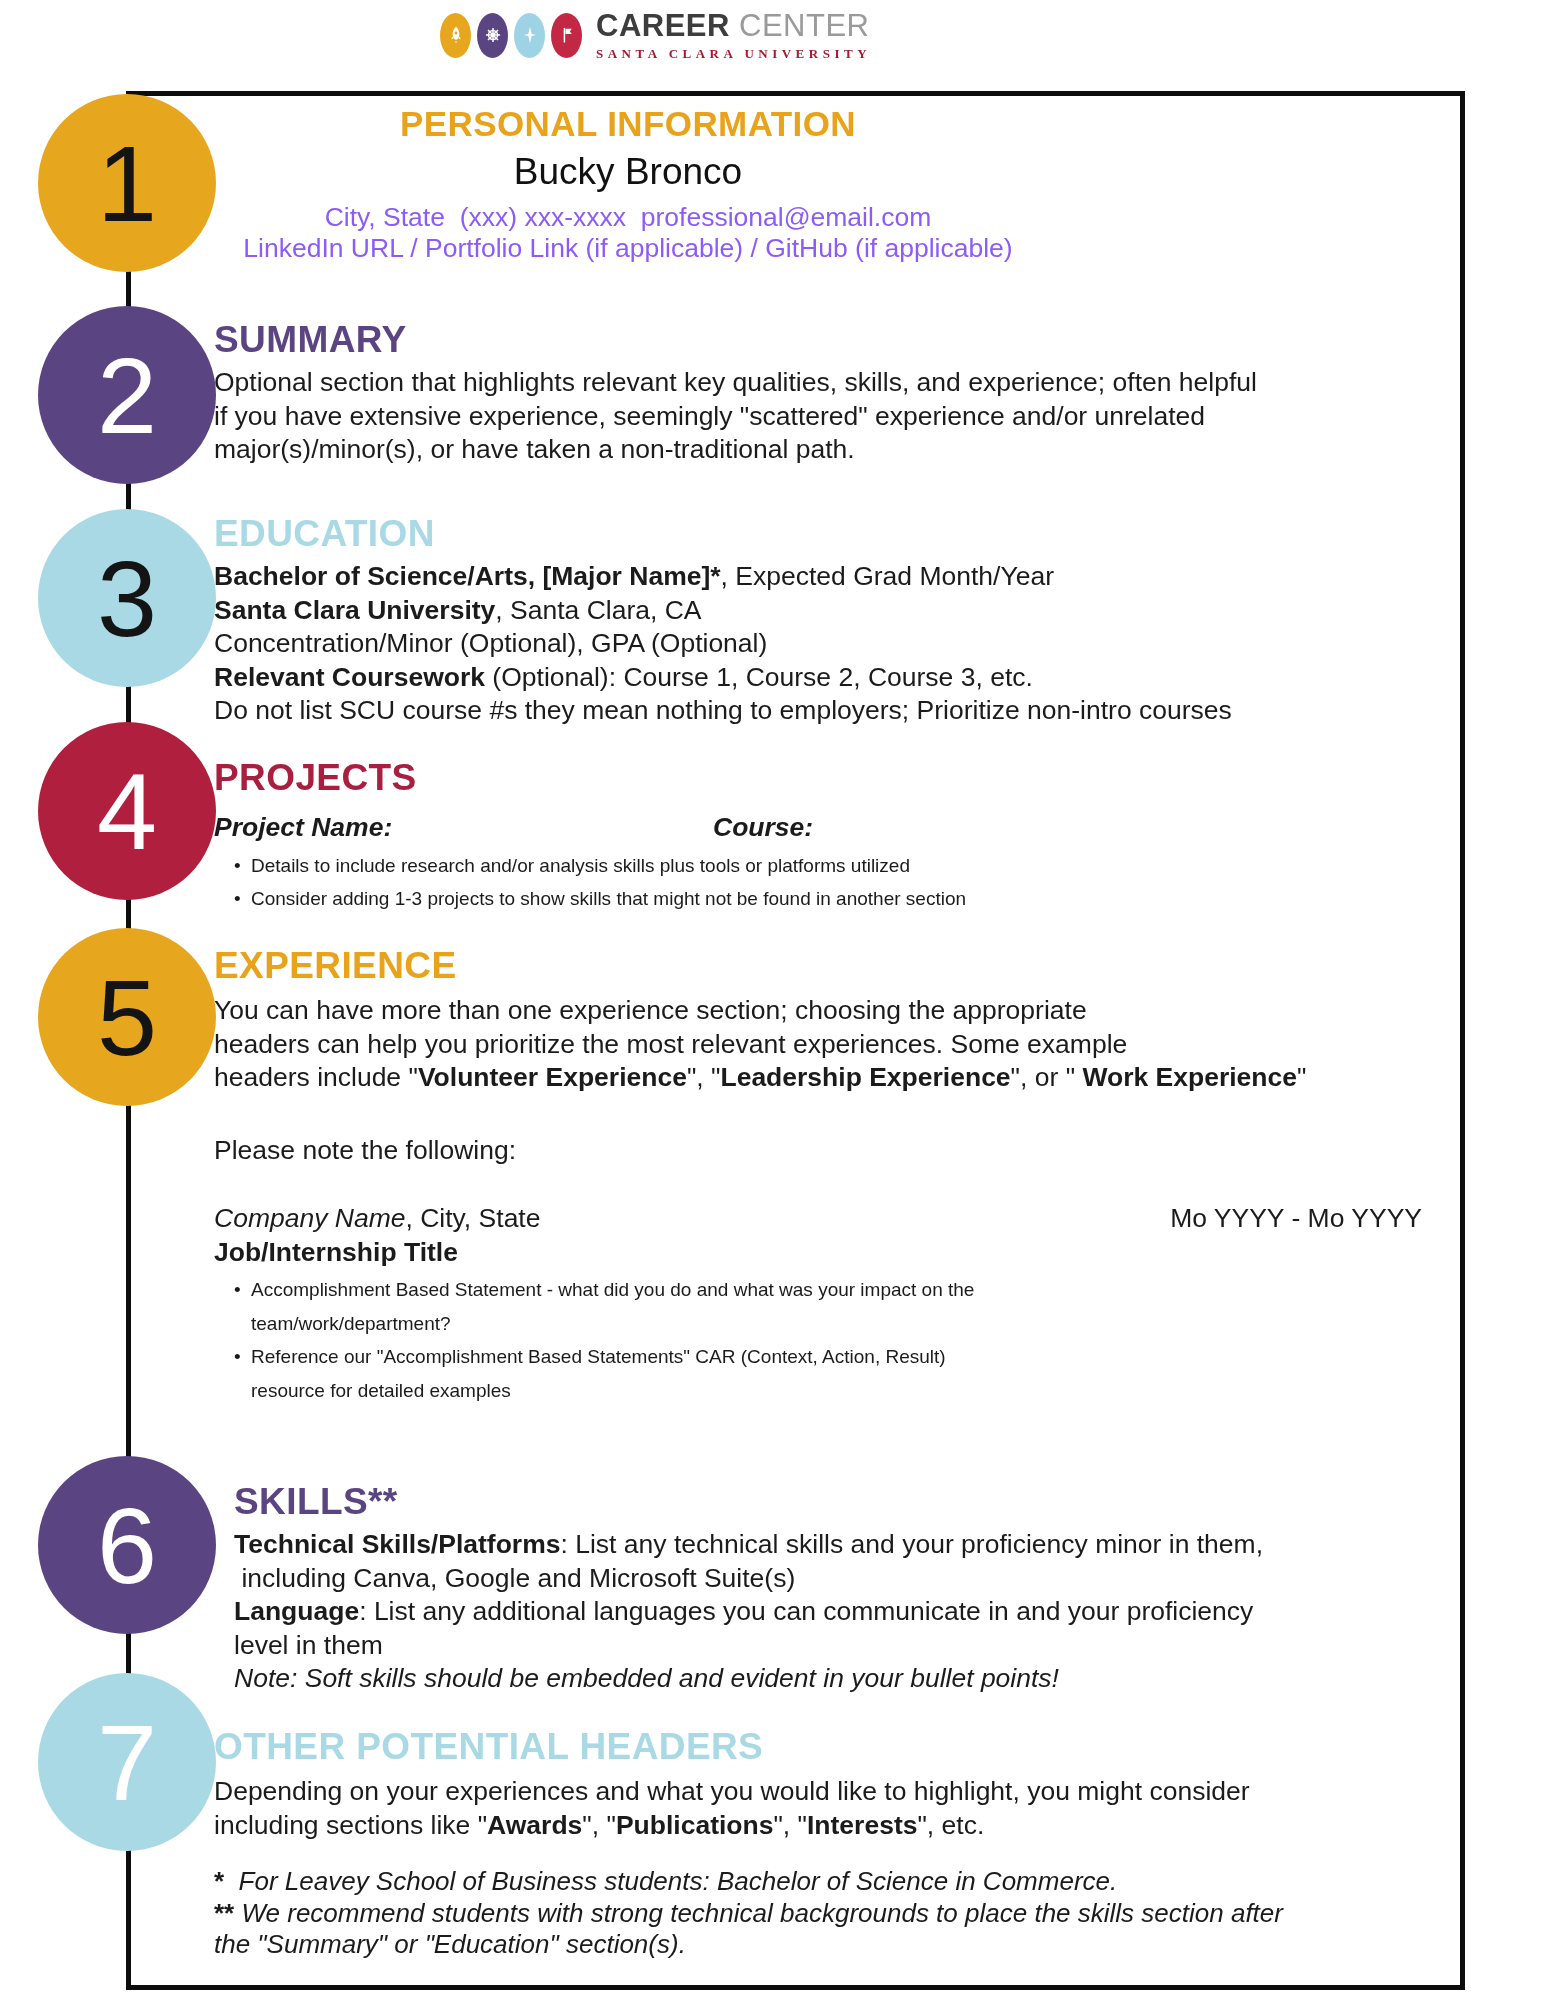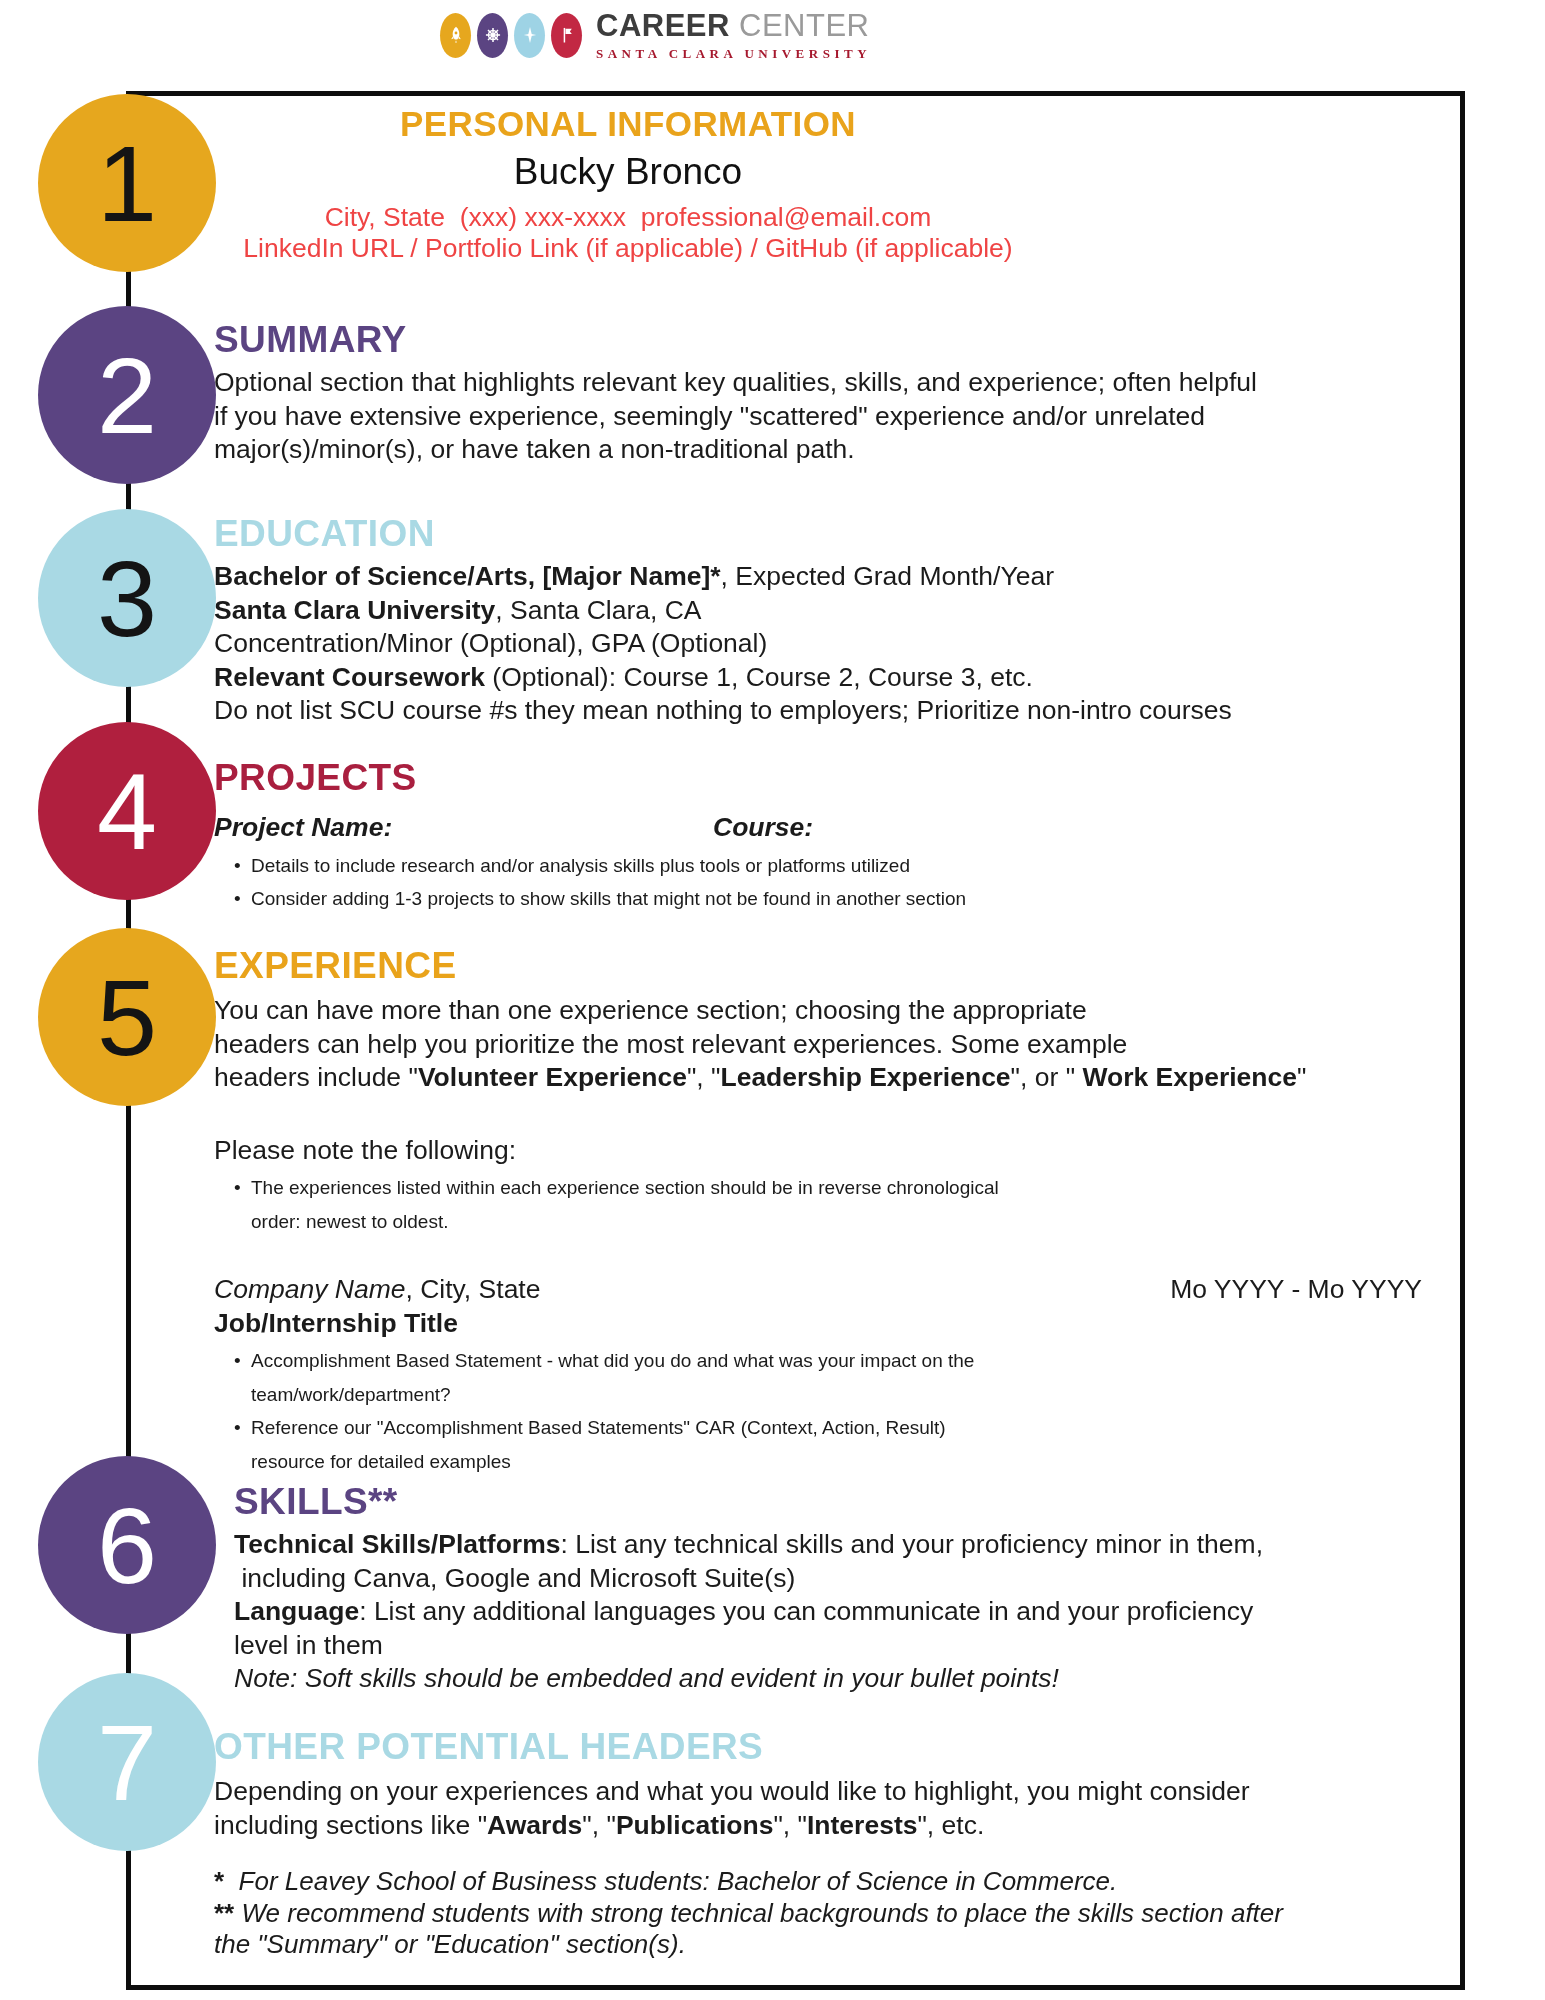--- a/index.html
+++ b/index.html
@@ -50,21 +50,21 @@
   .bold { font-weight:700; }
 
   ul.bullets { list-style:none; margin-top:4px; padding-left:20px; }
   ul.bullets li { position:relative; padding-left:17px; font-size:19px; line-height:33.5px; white-space:pre-wrap; }
   ul.bullets li::before { content:"\2022"; position:absolute; left:0; top:0; }
 
   
   .personal { position:absolute; top:104px; left:214px; width:828px; text-align:center; z-index:1; }
   .p-title { font-size:35px; line-height:40px; font-weight:700; letter-spacing:0.4px; color:#E9A31B; }
   .p-name { margin-top:6px; font-size:37px; line-height:44px; color:#111; }
-  .p-contact, .p-links { font-size:26.5px; line-height:31px; color:#ef4444; white-space:pre-wrap; }
+  .p-contact, .p-links { font-size:26.5px; line-height:31px; color:#8b5cf6; white-space:pre-wrap; }
   .p-contact { margin-top:8px; }
 
   
   .proj-row { display:flex; margin-top:11px;font-style:italic; }
   .proj-name { font-weight:700; width:499px; }
   .proj-course { font-weight:700; }
 
   
   .note-block { margin-top:39px; }
   .company-row { display:flex; justify-content:space-between; margin-top:35px; }
@@ -160,23 +160,20 @@
       <li>Consider adding 1-3 projects to show skills that might not be found in another section</li>
     </ul>
   </div>
 
   <div class="sec" style="top:944px;">
     <div class="sec-title c-gold">EXPERIENCE</div>
     <div class="t" style="margin-top:6px;"><span>You can have more than one experience section; choosing the appropriate</span><br><span>headers can help you prioritize the most relevant experiences. Some example</span><br><span>headers include "</span><span style="font-weight: 700;">Volunteer Experience</span><span>", "</span><span style="font-weight: 700;">Leadership Experience</span><span>", or " </span><span style="font-weight: 700;">Work Experience</span><span>"</span></div>
 
     <div class="note-block">
       <div class="t">Please note the following:</div>
-      <ul class="bullets">
-        <li><span>The experiences listed within each experience section should be in reverse chronological</span><br><span>order: newest to oldest.</span></li>
-      </ul>
     </div>
 
     <div class="company-row">
       <span class="t"><span style="font-style: italic;">Company Name</span><span>, City, State</span></span>
       <span class="t">Mo YYYY - Mo YYYY</span>
     </div>
     <div class="t bold">Job/Internship Title</div>
     <ul class="bullets">
       <li><span>Accomplishment Based Statement - what did you do and what was your impact on the</span><br><span>team/work/department?</span></li>
       <li><span>Reference our "Accomplishment Based Statements" CAR (Context, Action, Result)</span><br><span>resource for detailed examples</span></li>

